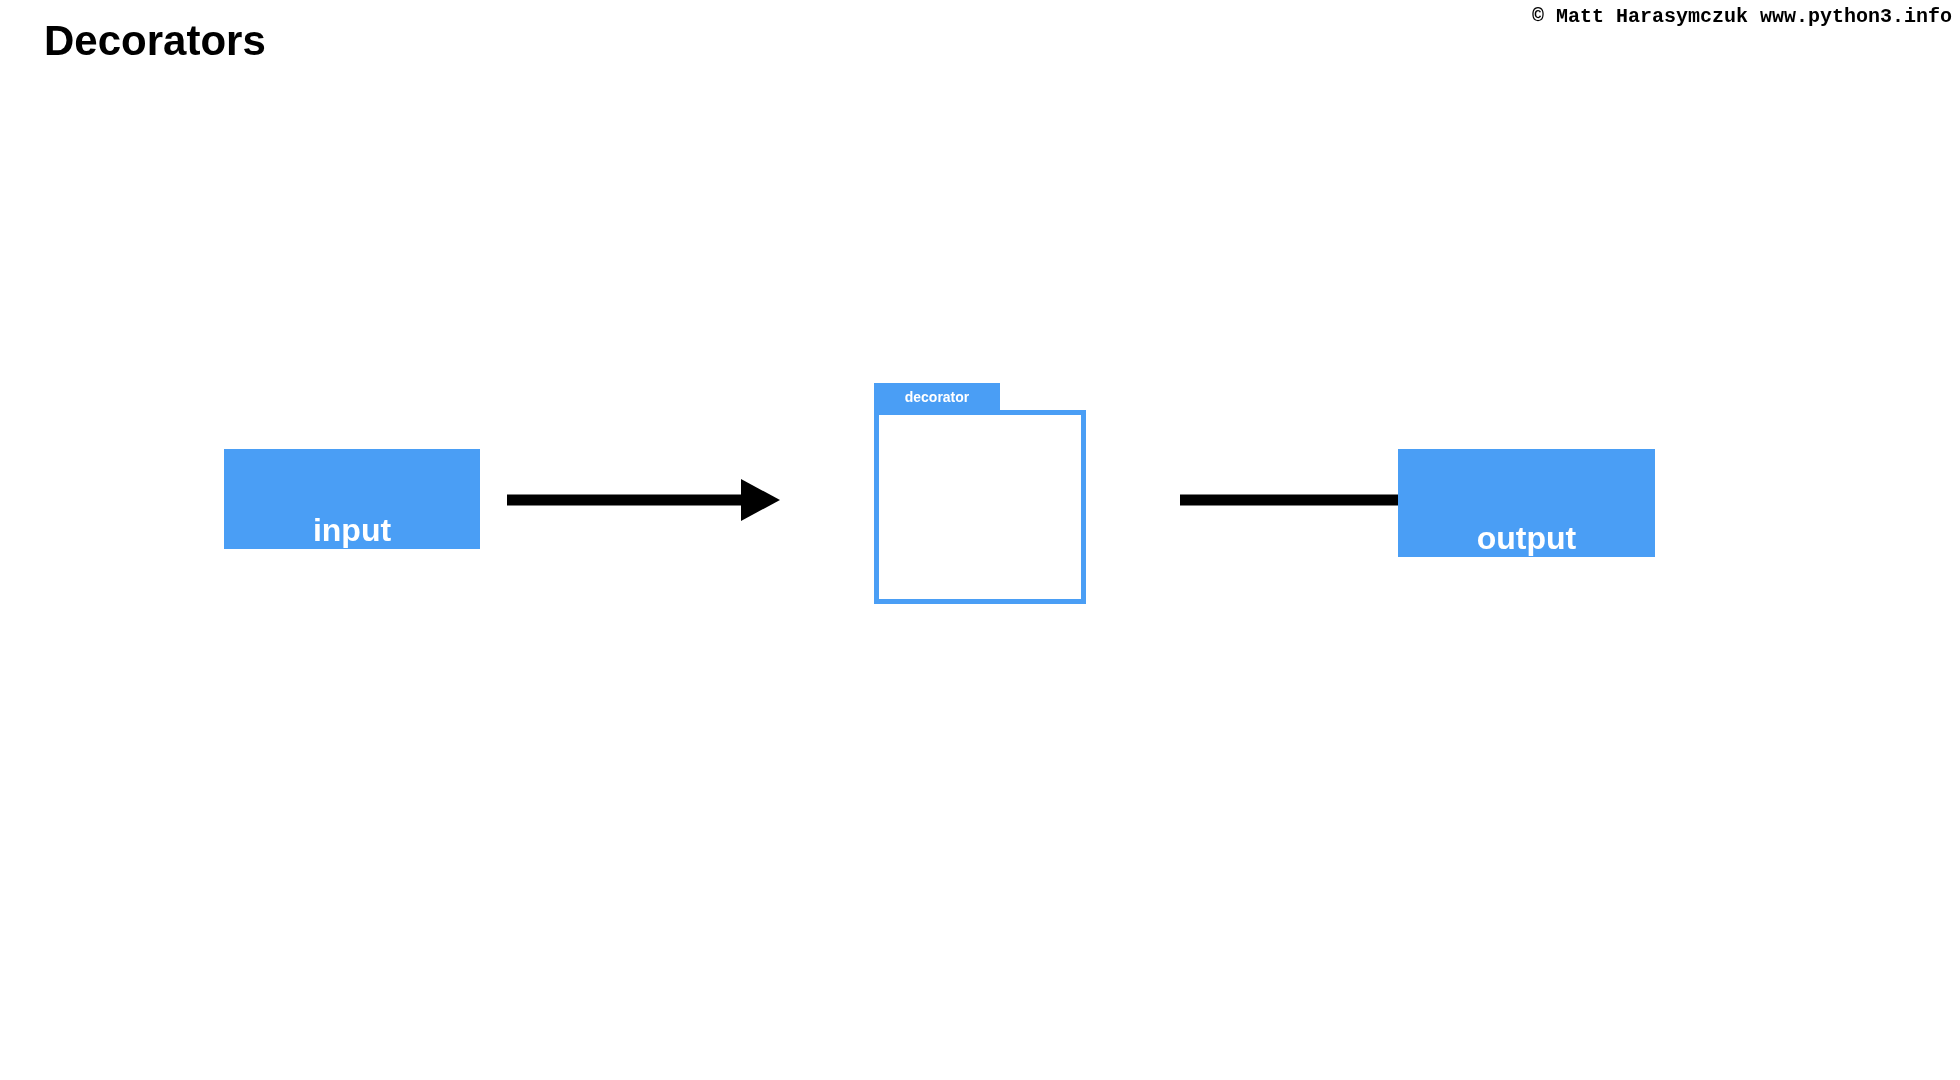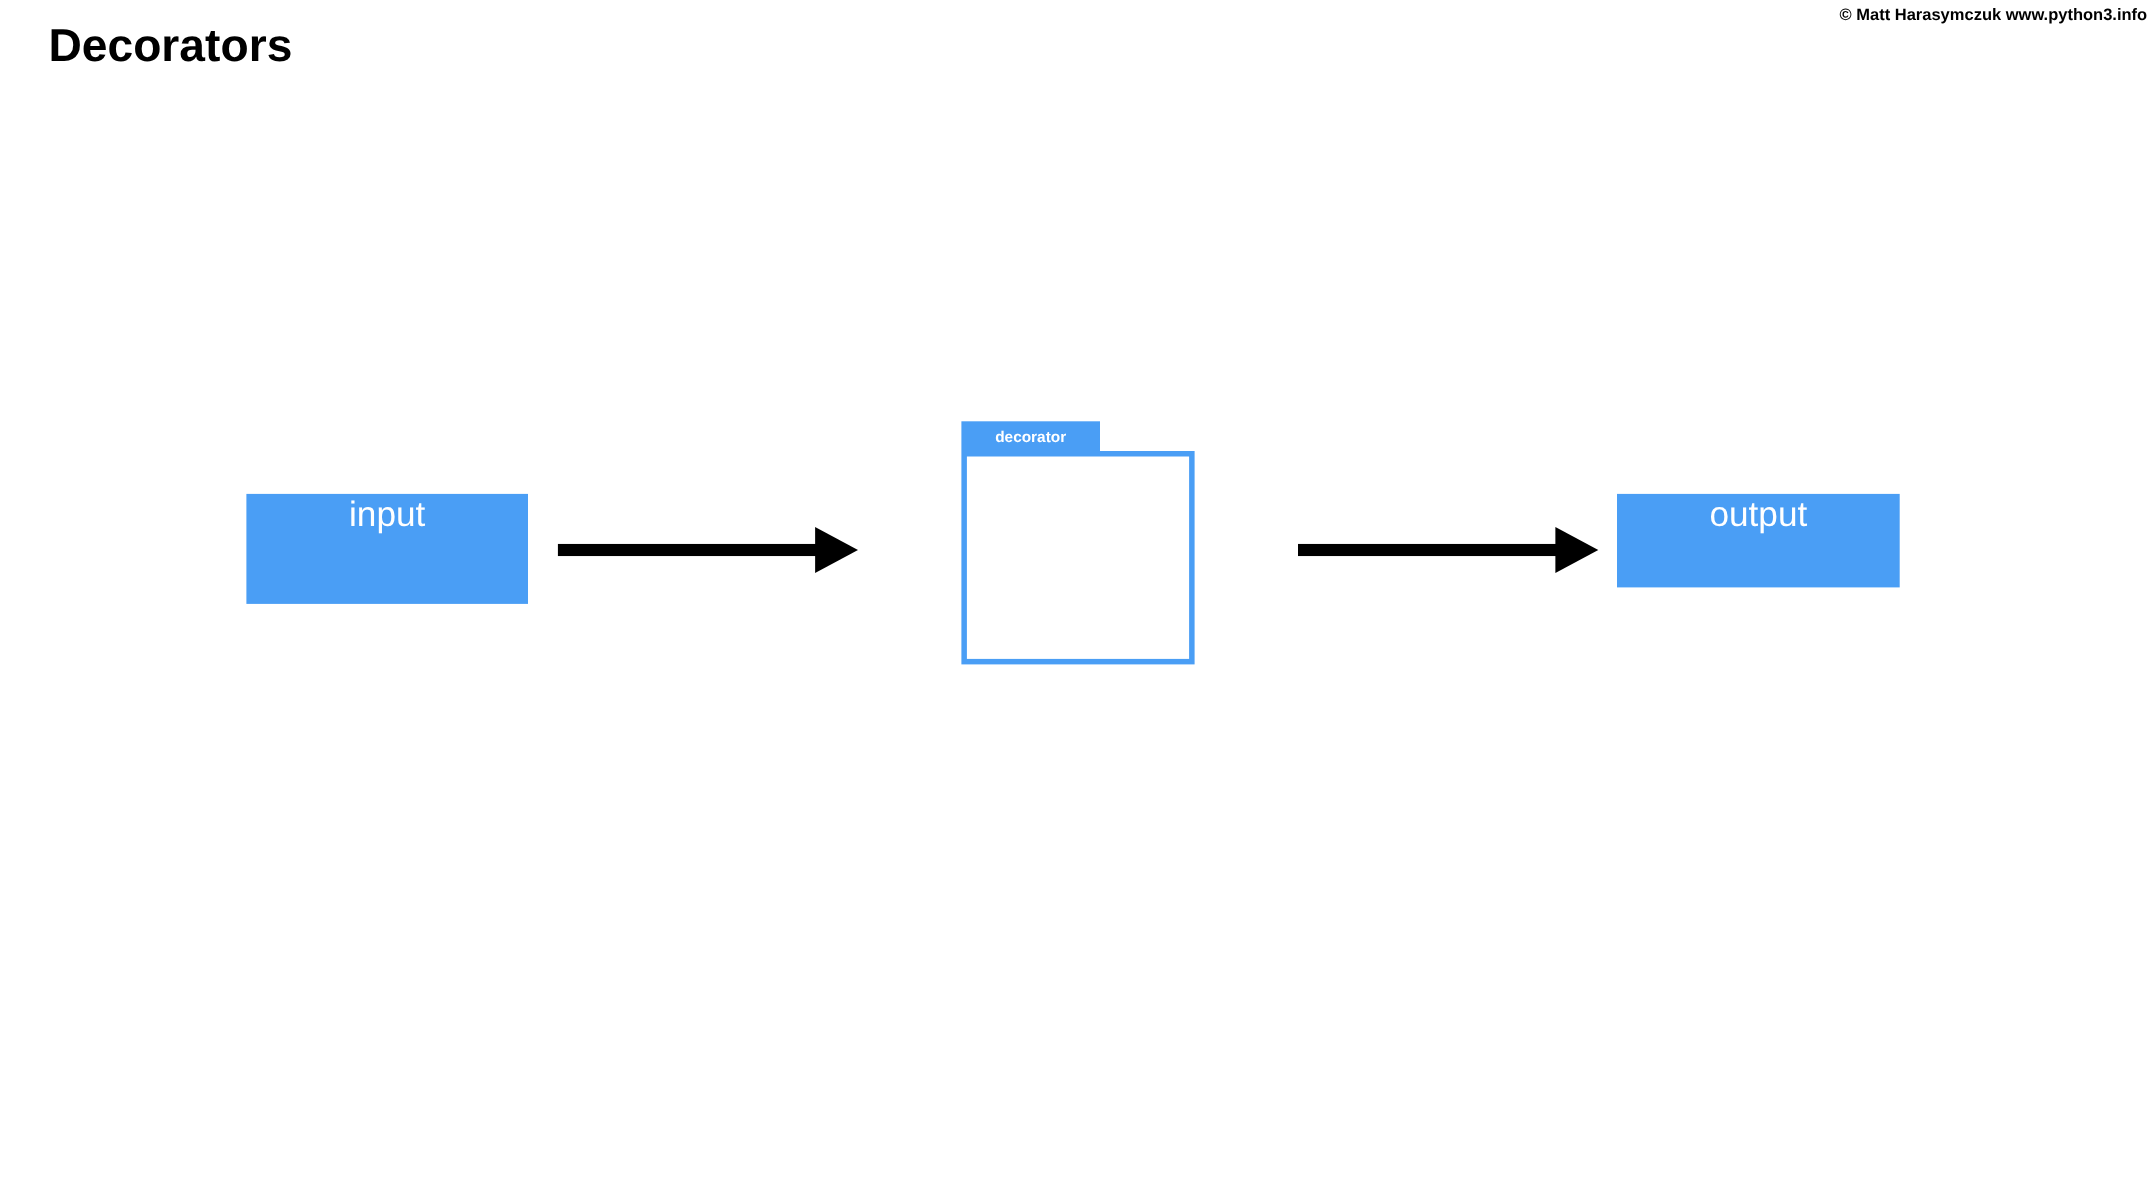--- a/index.html
+++ b/index.html
@@ -30,38 +30,39 @@
     margin: 11px;
     font-size: 42px;
     font-weight: bold;
     color: #000000;
     line-height: 1.15;
   }
   .copyright {
     position: absolute;
     top: 5px;
     right: 8px;
-    font-size: 15px;
+    font-size: 20px;
     font-weight: bold;
     color: #000000;
     white-space: nowrap;
+    font-family: Liberation Mono, monospace;
   }
   .node {
     position: absolute;
     background: var(--node-fill);
     color: var(--node-text);
     display: flex;
-    align-items: flex-start;
+    align-items: flex-end;
     justify-content: center;
     font-size: 32px;
-    font-weight: normal;
+    font-weight: bold;
   }
   .node-input  { left: 224px;  top: 449px; width: 256px; height: 100px; }
   .node-func   { left: 930px;  top: 450px; width: 100px; height: 100px; font-size: 31px; }
-  .node-output { left: 1470px; top: 449px; width: 257px; height: 85px; }
+  .node-output { left: 1398px; top: 449px; width: 257px; height: 108px; }
   .decorator-tab {
     position: absolute;
     left: 874px;
     top: 383px;
     width: 126px;
     height: 27px;
     background: var(--node-fill);
     color: var(--node-text);
     font-size: 14px;
     font-weight: bold;

